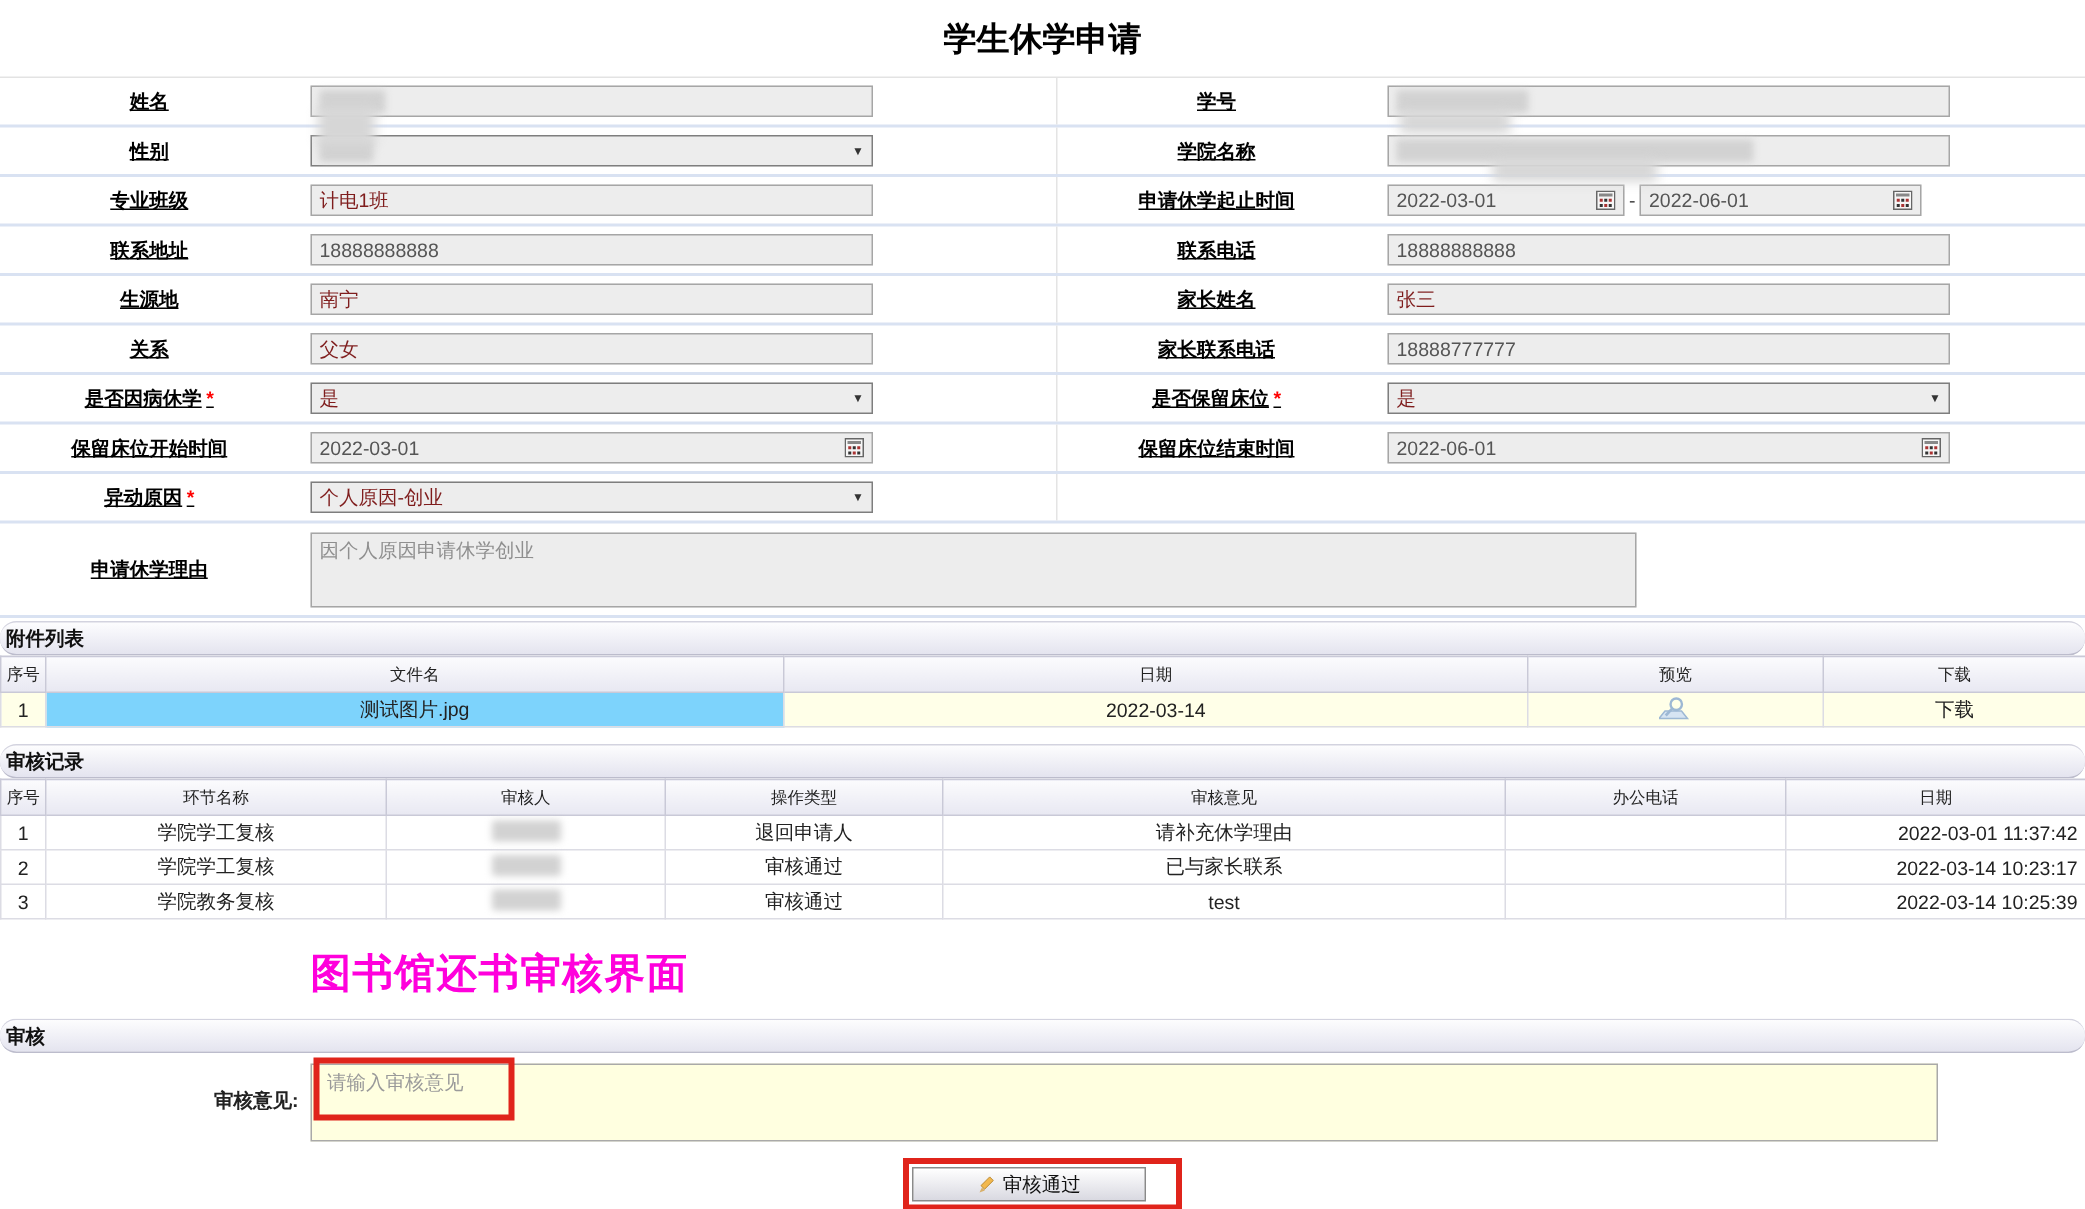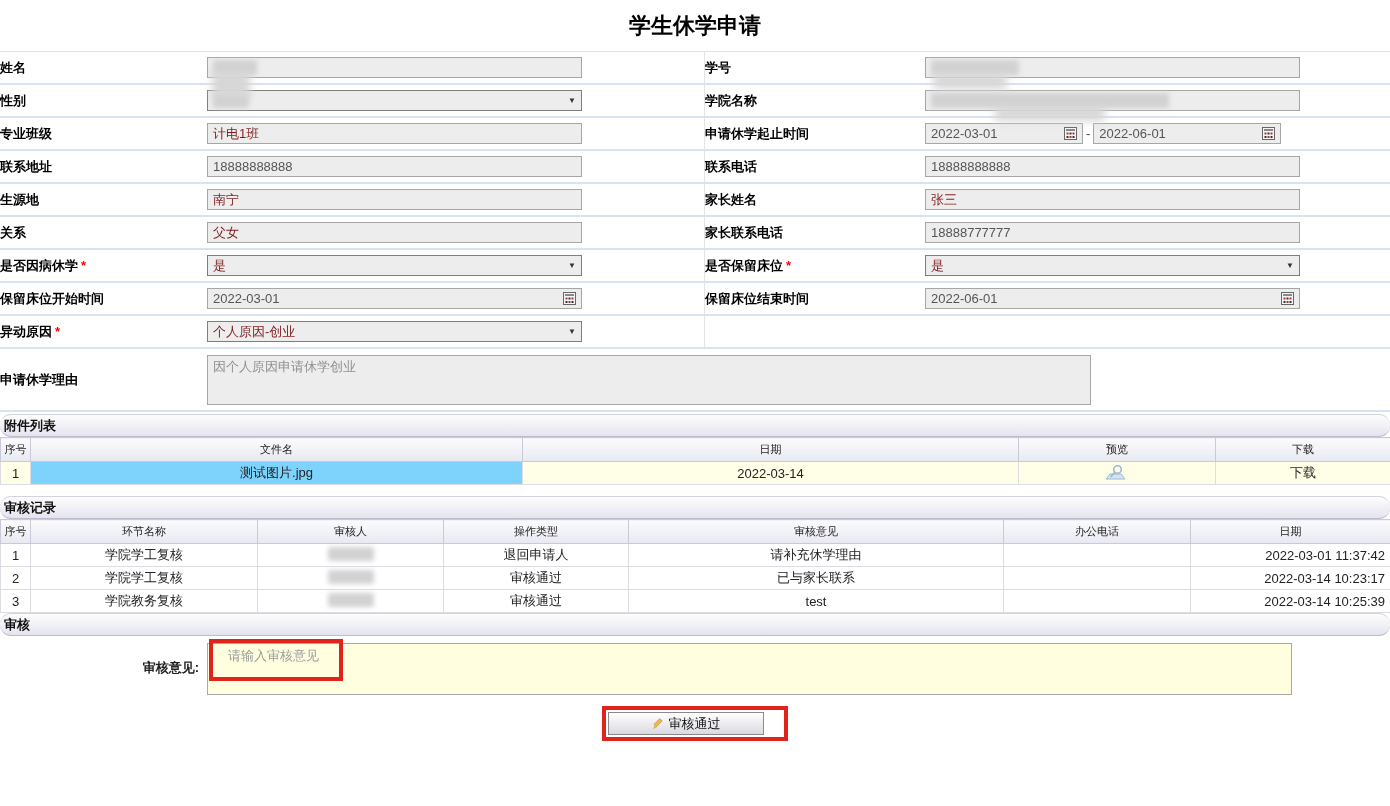--- a/index.html
+++ b/index.html
@@ -10,21 +10,21 @@
   
   .title { text-align:center; font-size:22px; font-weight:bold; padding:11px 0 10px 0;
     border-bottom:1px solid #e3e3e3; color:#000; }
 
   
   .frow { display:flex; height:33px; border-bottom:2px solid #d9e2f2; align-items:center; }
   .frow.tall { height:63px; }
   .cell { display:flex; align-items:center; height:100%; }
   .cell.left  { width:705px; border-right:1px solid #e4e4e4; }
   .cell.right { flex:1; }
-  .lbl { font-weight:bold; color:#000; text-align:left; white-space:nowrap; }
+  .lbl { font-weight:bold; color:#000; text-align:center; white-space:nowrap;text-decoration:underline; }
   .cell.left  .lbl { width:207px; padding-right:8px; }
   .cell.right .lbl { width:220px; padding-right:8px; }
   .req { color:#f00; font-weight:bold; margin-left:3px; }
   .ibox { position:relative; width:375px; height:21px; background:#ededed;
     border:1px solid #a6a6a6; display:flex; align-items:center; padding:0 5px;
     font-size:13px; color:#555; overflow:visible; }
   .ibox.sel { border-color:#7e7e7e; justify-content:space-between; }
   .ibox.date { justify-content:space-between; }
   .ibox .val { white-space:nowrap; overflow:hidden; }
   .muted { color:#7f1d1d; }
@@ -60,21 +60,21 @@
   
   .anno { margin:18px 0 12px 207px; font-size:27px; font-weight:bold;
     letter-spacing:1px; }
 
   
   .audit-body { position:relative; padding-top:7px; }
   .arow { display:flex; }
   .alabel { width:207px; text-align:right; font-weight:bold; padding-right:8px;
     padding-top:16px; white-space:nowrap; }
   .ata { width:1085px; height:52px; background:#ffffe0; border:1px solid #a9a9a9;
-    padding:3px 20px; font-size:13px; color:#3b82f6; resize:none;
+    padding:3px 10px; font-size:13px; color:#3b82f6; resize:none;
     font-family:"Liberation Sans","DejaVu Sans",sans-serif; }
   .ata::placeholder { color:#9a9a9a; }
   .redbox1 { position:absolute; left:209px; top:3px; width:134px; height:42px;
     border:4px solid #e0241b; z-index:8; pointer-events:none; }
   .btnrow { display:flex; justify-content:center; margin-top:11px; }
   .redbox2 { border:4px solid #e0241b; padding:2px 20px 2px 2px; }
   .btn { width:156px; height:23px; border:1px solid #8a8a8a;
     background:linear-gradient(#ffffff,#d9d9e1); display:flex; align-items:center;
     justify-content:center; gap:4px; font-size:13px; color:#111; cursor:pointer; }
   .icon-cal { flex:none; }
@@ -357,20 +357,21 @@
       <td>学院教务复核</td>
       <td><span class="blur bw46"></span></td>
       <td>审核通过</td>
       <td>test</td>
       <td></td>
       <td class="dt">2022-03-14 10:25:39</td>
     </tr>
   </tbody>
     </table>
 
+  <div class="anno" id="anno" style="color: rgb(255, 0, 220);">图书馆还书审核界面</div>
 
   <div class="secbar">审核</div>
   <div class="audit-body">
     <div class="redbox1" style="border-color: rgb(224, 36, 27);"></div>
     <div class="arow">
       <div class="alabel">审核意见:</div>
       <textarea class="ata" placeholder="请输入审核意见" style="background: rgb(255, 255, 224);"></textarea>
     </div>
     <div class="btnrow">
       <span class="redbox2" style="border-color: rgb(224, 36, 27);">

